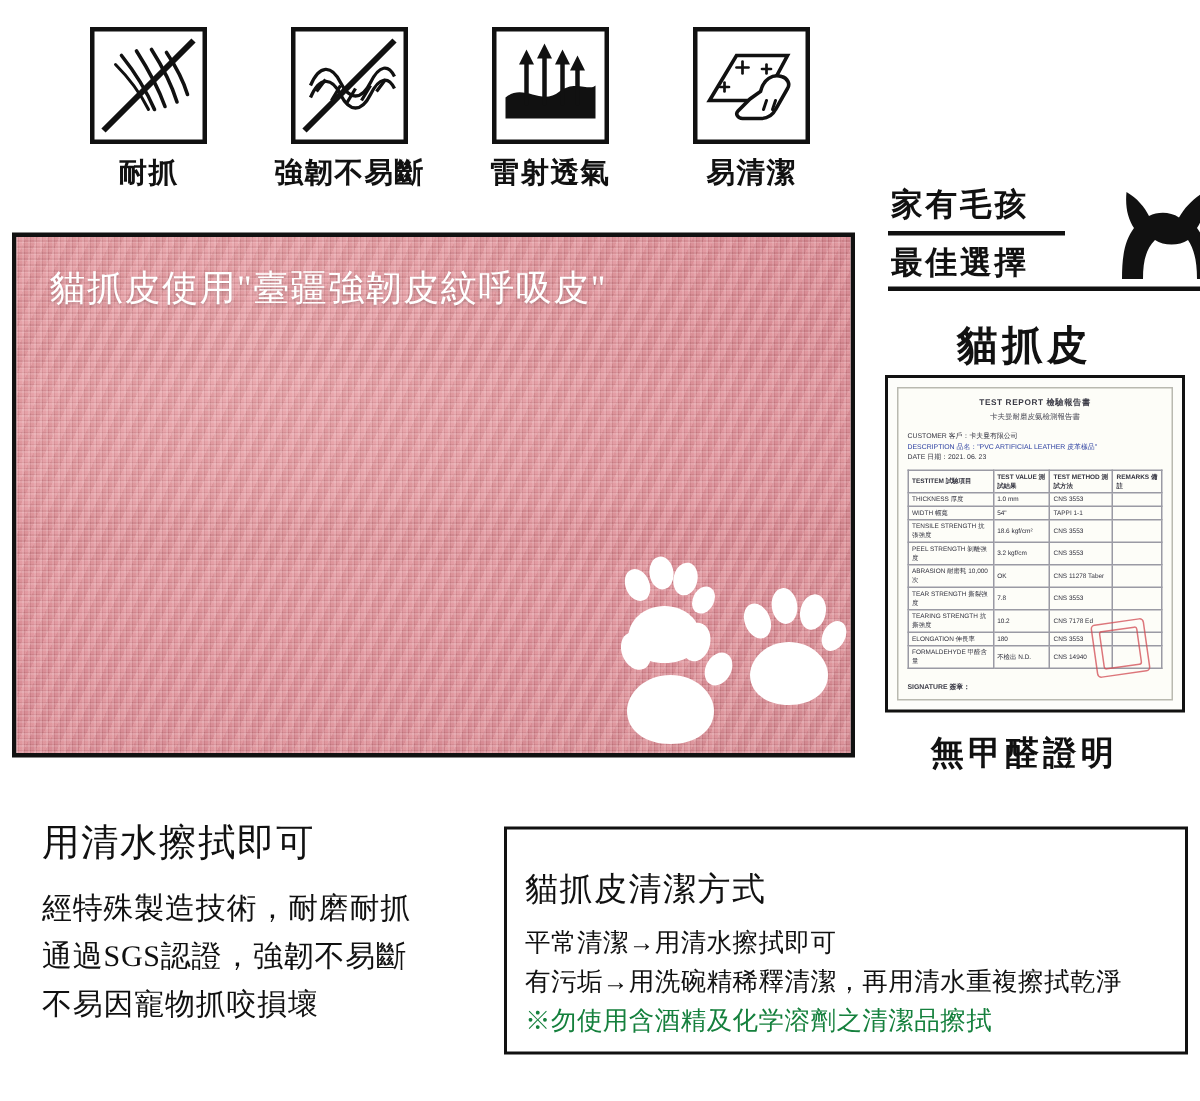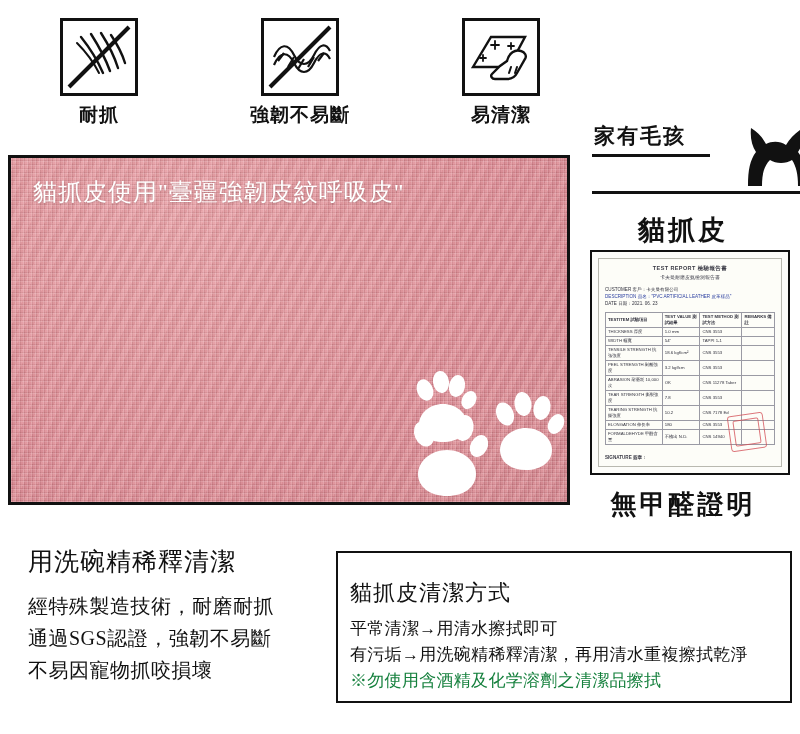--- a/index.html
+++ b/index.html
@@ -233,21 +233,21 @@
     inset: 4px;
     border: 1px solid #d24a52;
     border-radius: 2px;
   }
   .cert-sub {
     position: absolute;
     left: 572px;
     top: 487px;
     width: 222px;
     text-align: center;
-    font-size: 26px;
+    font-size: 22px;
     font-weight: bold;
     letter-spacing: 3px;
   }
 
   
   .bottom-left {
     position: absolute;
     left: 28px;
     top: 545px;
     width: 300px;
@@ -325,20 +325,40 @@
             <path d="M10 44 C16 30 24 30 30 42 C36 54 44 54 50 42 C56 30 62 30 66 38"></path>
             <path d="M10 36 C16 22 24 22 30 34 C36 46 44 46 50 34 C56 22 62 22 66 30"></path>
             <path d="M14 40 L20 32 M24 46 L30 36 M34 48 L40 38 M44 46 L50 36 M54 40 L60 32"></path>
           </g>
           <line x1="6" y1="66" x2="66" y2="6" stroke="#111" stroke-width="4"></line>
         </svg>
       </div>
       <div class="feature-label">強韌不易斷</div>
     </div>
 
+    <div class="feature">
+      <div class="feature-box">
+        <svg viewBox="0 0 72 72" width="72" height="72">
+          <path d="M6 44 C18 34 30 50 42 40 C52 32 62 40 66 36 L66 58 L6 58 Z" fill="#111"></path>
+          <g stroke="#111" stroke-width="3" stroke-linecap="round">
+            <line x1="20" y1="48" x2="20" y2="18"></line>
+            <line x1="32" y1="48" x2="32" y2="14"></line>
+            <line x1="44" y1="48" x2="44" y2="18"></line>
+            <line x1="54" y1="48" x2="54" y2="22"></line>
+          </g>
+          <g fill="#111">
+            <polygon points="20,12 15,22 25,22"></polygon>
+            <polygon points="32,8 27,18 37,18"></polygon>
+            <polygon points="44,12 39,22 49,22"></polygon>
+            <polygon points="54,16 49,26 59,26"></polygon>
+          </g>
+        </svg>
+      </div>
+      <div class="feature-label">雷射透氣</div>
+    </div>
 
     <div class="feature">
       <div class="feature-box">
         <svg viewBox="0 0 72 72" width="72" height="72">
           <path d="M8 46 L26 16 L60 16 L44 46 Z" fill="none" stroke="#111" stroke-width="2.4"></path>
           <path d="M42 40 c2 -8 8 -12 14 -10 c4 1 6 5 4 8 l-8 14 c-2 4 -6 6 -10 6 l-12 0 c-3 0 -5 -3 -3 -5 l8 -8 z" fill="#fff" stroke="#111" stroke-width="2.4"></path>
           <g stroke="#111" stroke-width="2" stroke-linecap="round">
             <line x1="44" y1="52" x2="46" y2="46"></line>
             <line x1="50" y1="52" x2="52" y2="46"></line>
           </g>
@@ -387,20 +407,21 @@
         <ellipse cx="53" cy="18" rx="8.5" ry="12" transform="rotate(12 53 18)"></ellipse>
         <ellipse cx="67" cy="34" rx="7.5" ry="10.5" transform="rotate(28 67 34)"></ellipse>
         <path d="M37 38 c15 0 26 11 26 22 c0 12 -11 20 -26 20 c-15 0 -26 -8 -26 -20 c0 -11 11 -22 26 -22 z"></path>
       </g>
     </svg>
   </div>
 
   <div class="cat-block">
     <div class="cat-lines">
       <div class="cat-line">家有毛孩</div>
+      <div class="cat-line second">最佳選擇</div>
     </div>
     <div class="cat-underline"></div>
     <div class="cat-right-tick"></div>
     <svg class="cat-silhouette" viewBox="0 0 92 66">
       <g fill="#111">
         <path d="M30 66 C30 50 32 40 38 32 C34 26 32 18 33 8 C40 12 45 18 48 24 C54 21 62 21 68 25 C72 18 78 12 85 8 C86 18 84 26 80 32 C86 40 88 50 88 66 L80 66 C80 54 78 46 74 40 C68 44 58 44 52 40 C46 46 44 54 44 66 Z"></path>
         <circle cx="84" cy="40" r="4"></circle>
       </g>
     </svg>
   </div>
@@ -483,21 +504,21 @@
         </tbody>
       </table>
       <div class="cert-sign">SIGNATURE 簽章：</div>
       <div class="cert-stamp"></div>
     </div>
   </div>
 
   <div class="cert-sub">無甲醛證明</div>
 
   <div class="bottom-left">
-    <div class="bl-title">用洗碗精稀釋清潔</div>
+    <div class="bl-title">用清水擦拭即可</div>
     <div class="bl-line">經特殊製造技術，耐磨耐抓</div>
     <div class="bl-line">通過SGS認證，強韌不易斷</div>
     <div class="bl-line">不易因寵物抓咬損壞</div>
   </div>
 
   <div class="care-box">
     <div class="care-title">貓抓皮清潔方式</div>
     <div class="care-line">平常清潔→用清水擦拭即可</div>
     <div class="care-line">有污垢→用洗碗精稀釋清潔，再用清水重複擦拭乾淨</div>
     <div class="care-warn">※勿使用含酒精及化学溶劑之清潔品擦拭</div>

